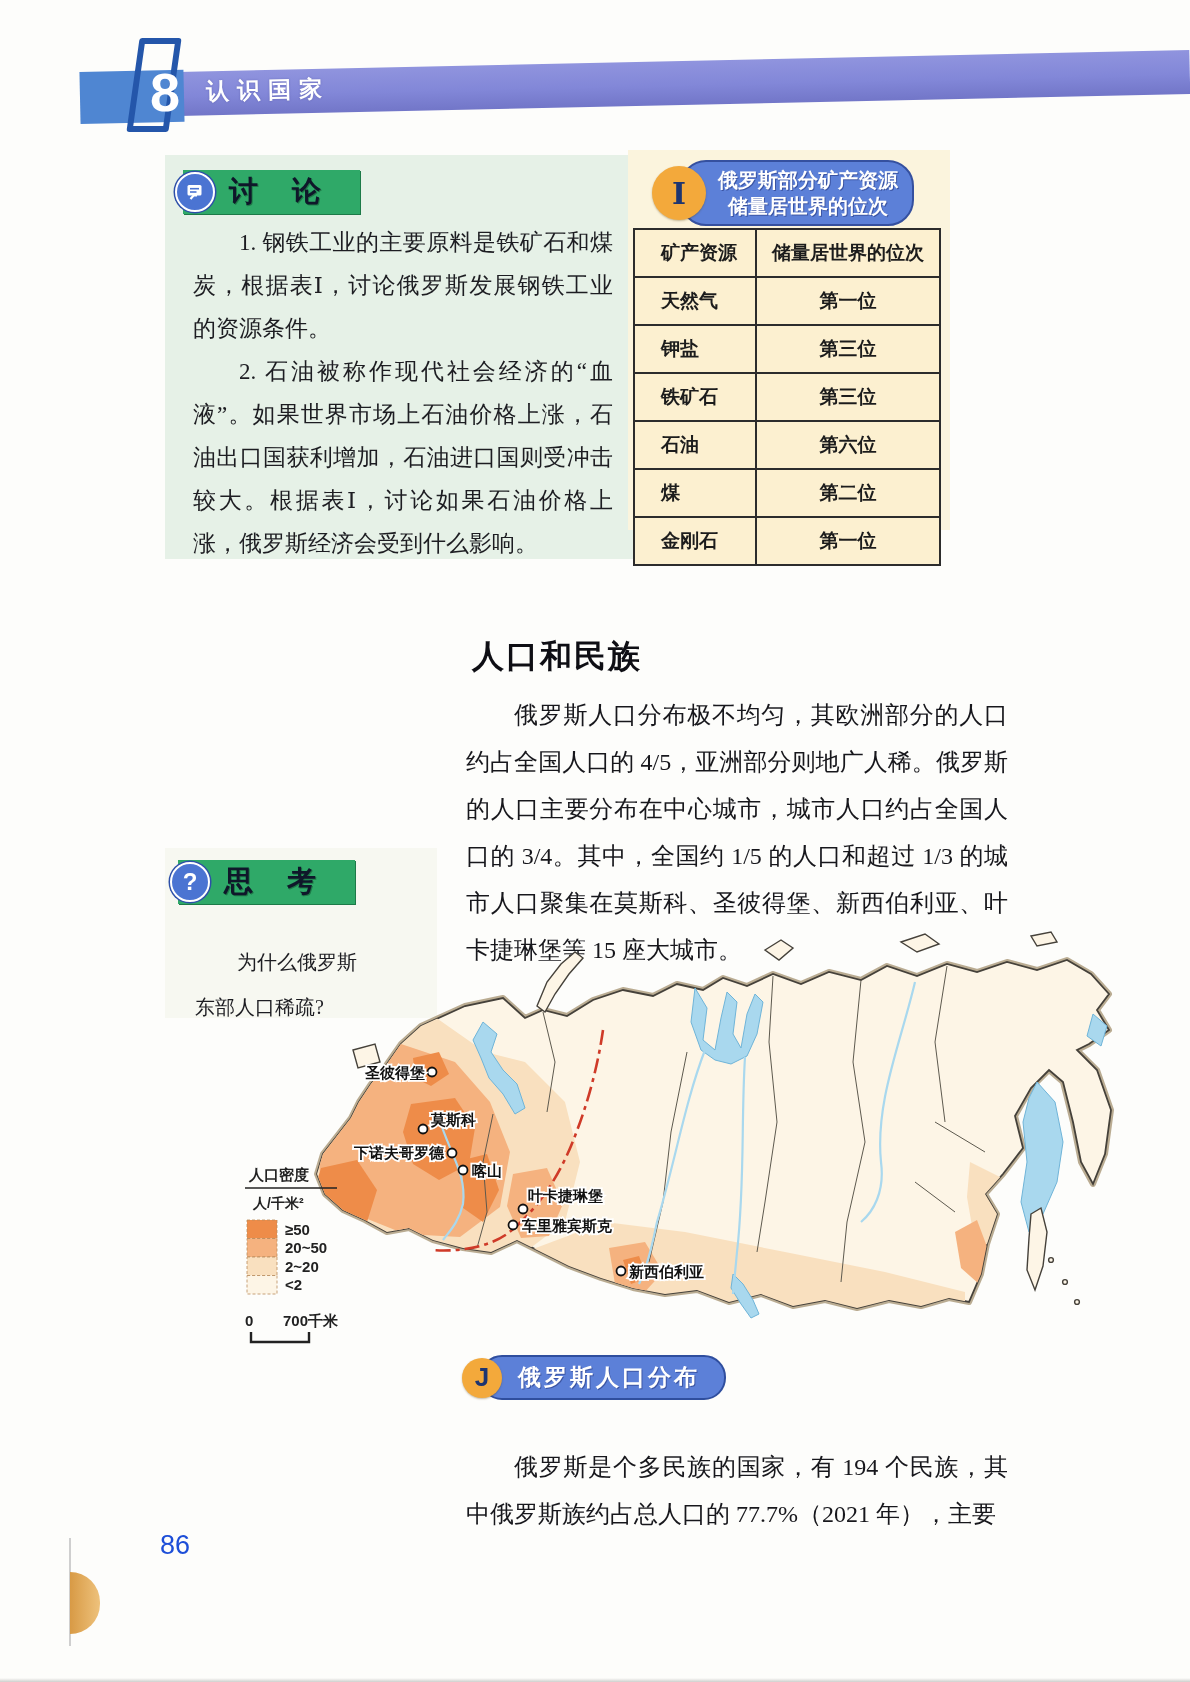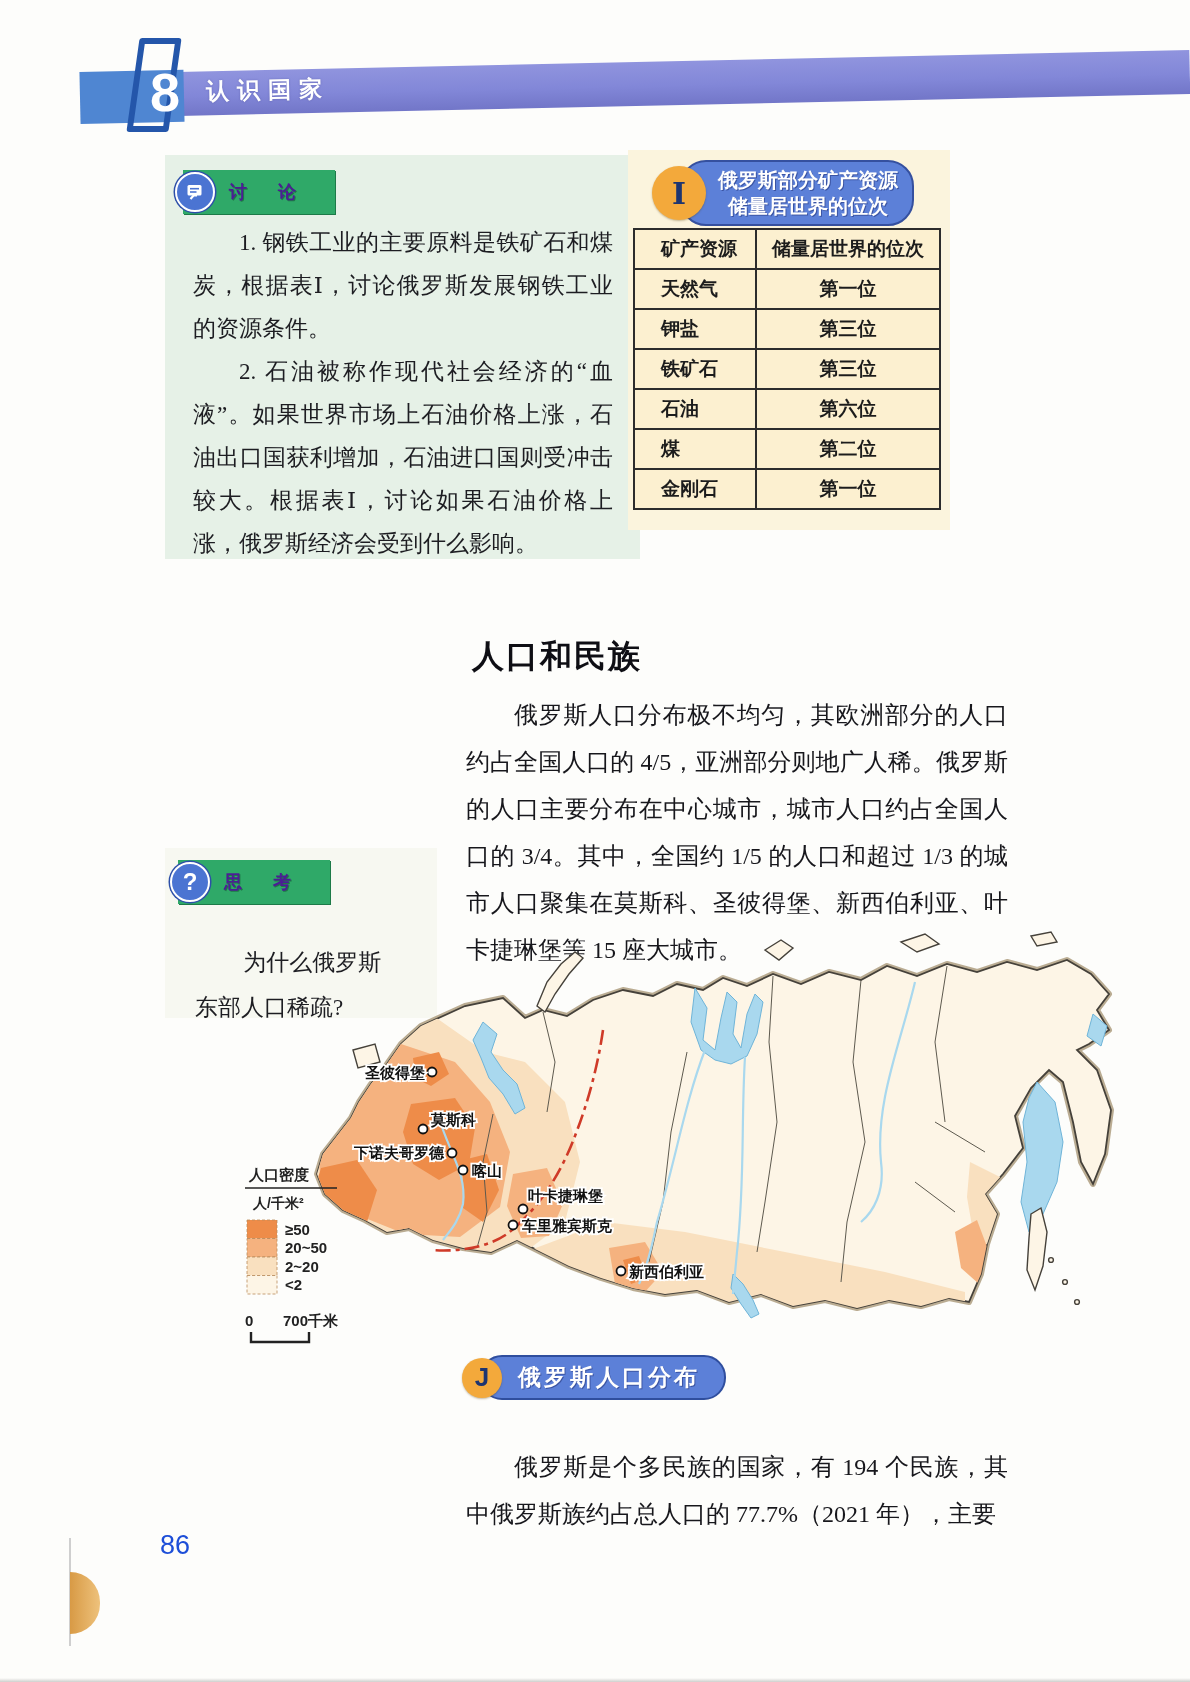--- a/index.html
+++ b/index.html
@@ -29,44 +29,44 @@
     text-shadow:0 0 2px rgba(40,40,120,.35);}
 
   
   .softbox{position:absolute;}
   .discussion-box{left:165px;top:155px;width:475px;height:404px;background:var(--discussion_bg);}
   .think-box{left:165px;top:848px;width:272px;height:170px;background:var(--think_bg);}
   .box-header{position:absolute;display:flex;align-items:center;background:var(--header_green);
     height:44px;padding:0 26px 0 46px;box-shadow:1px 1px 0 #1d7a48;}
   .discussion-box .box-header{left:18px;top:15px;}
   .think-box .box-header{left:13px;top:12px;}
-  .box-header-title{color:#4c1d95;font-weight:700;font-size:18px;letter-spacing:13px;white-space:nowrap;
+  .box-header-title{color:#0f172a;font-weight:700;font-size:29px;letter-spacing:13px;white-space:nowrap;
     text-shadow:1px 1px 0 rgba(20,90,50,.6);}
   .hdr-icon{position:absolute;left:-8px;top:2px;width:40px;height:40px;border-radius:50%;
     background:var(--icon_blue);border:2px solid #fff;box-shadow:0 0 0 1.5px #2d4fa8;
     display:flex;align-items:center;justify-content:center;color:#fff;font-weight:700;font-size:24px;}
   .box-body{position:absolute;font-family:"Liberation Serif","DejaVu Serif",serif;color:#1d1d22;}
   .discussion-body{left:28px;top:66px;width:420px;font-size:23px;line-height:43px;text-align:justify;}
   .discussion-body p{margin:0;text-indent:2em;}
-  .think-body{left:30px;top:92px;width:226px;font-size:23px;line-height:45px;}
+  .think-body{left:30px;top:92px;width:226px;font-size:20px;line-height:45px;}
   .think-line-1{text-indent:2.1em;}
 
   
   .mineral-panel{position:absolute;left:628px;top:150px;width:322px;height:380px;background:var(--panel_cream);}
   .mineral-badge{position:absolute;left:24px;top:10px;display:flex;align-items:center;}
   .badge-circle{width:54px;height:54px;border-radius:50%;background:var(--badge_orange);
     color:var(--badge_text_navy);font-weight:700;font-size:30px;display:flex;align-items:center;
     justify-content:center;z-index:2;font-family:"Liberation Serif","DejaVu Serif",serif;
     box-shadow:0 1px 2px rgba(90,60,0,.35);}
   .badge-pill{margin-left:-26px;background:var(--badge_blue);border:2px solid #35509f;
     border-radius:26px;padding:5px 14px 5px 36px;color:#fff;font-weight:700;font-size:20px;
     line-height:26px;text-align:center;white-space:nowrap;text-shadow:1px 1px 0 rgba(25,40,110,.5);}
   .mineral-table{position:absolute;left:5px;top:78px;width:308px;border-collapse:collapse;}
   .mineral-table th,.mineral-table td{border:2px solid #2c2c2c;background:var(--table_cell);
-    color:#1c1c1c;font-weight:700;font-size:19px;height:40px;padding:0;}
+    color:#1c1c1c;font-weight:700;font-size:19px;height:48px;padding:0;}
   .mineral-table th{font-size:19px;}
   .mineral-table .col-res{width:122px;text-align:left;padding-left:26px;}
   .mineral-table .col-rank{text-align:center;}
 
   
   .section-title{position:absolute;left:452px;top:608px;font-family:"Liberation Serif","DejaVu Serif",serif;
     font-weight:700;font-size:32px;color:#0e0e14;letter-spacing:2px;margin-left:20px;}
   .body-para{position:absolute;font-family:"Liberation Serif","DejaVu Serif",serif;font-size:24px;
     line-height:47px;color:#17171c;text-align:justify;text-indent:2em;width:542px;left:450px;margin:16px;}
   .para-1{top:676px;}

